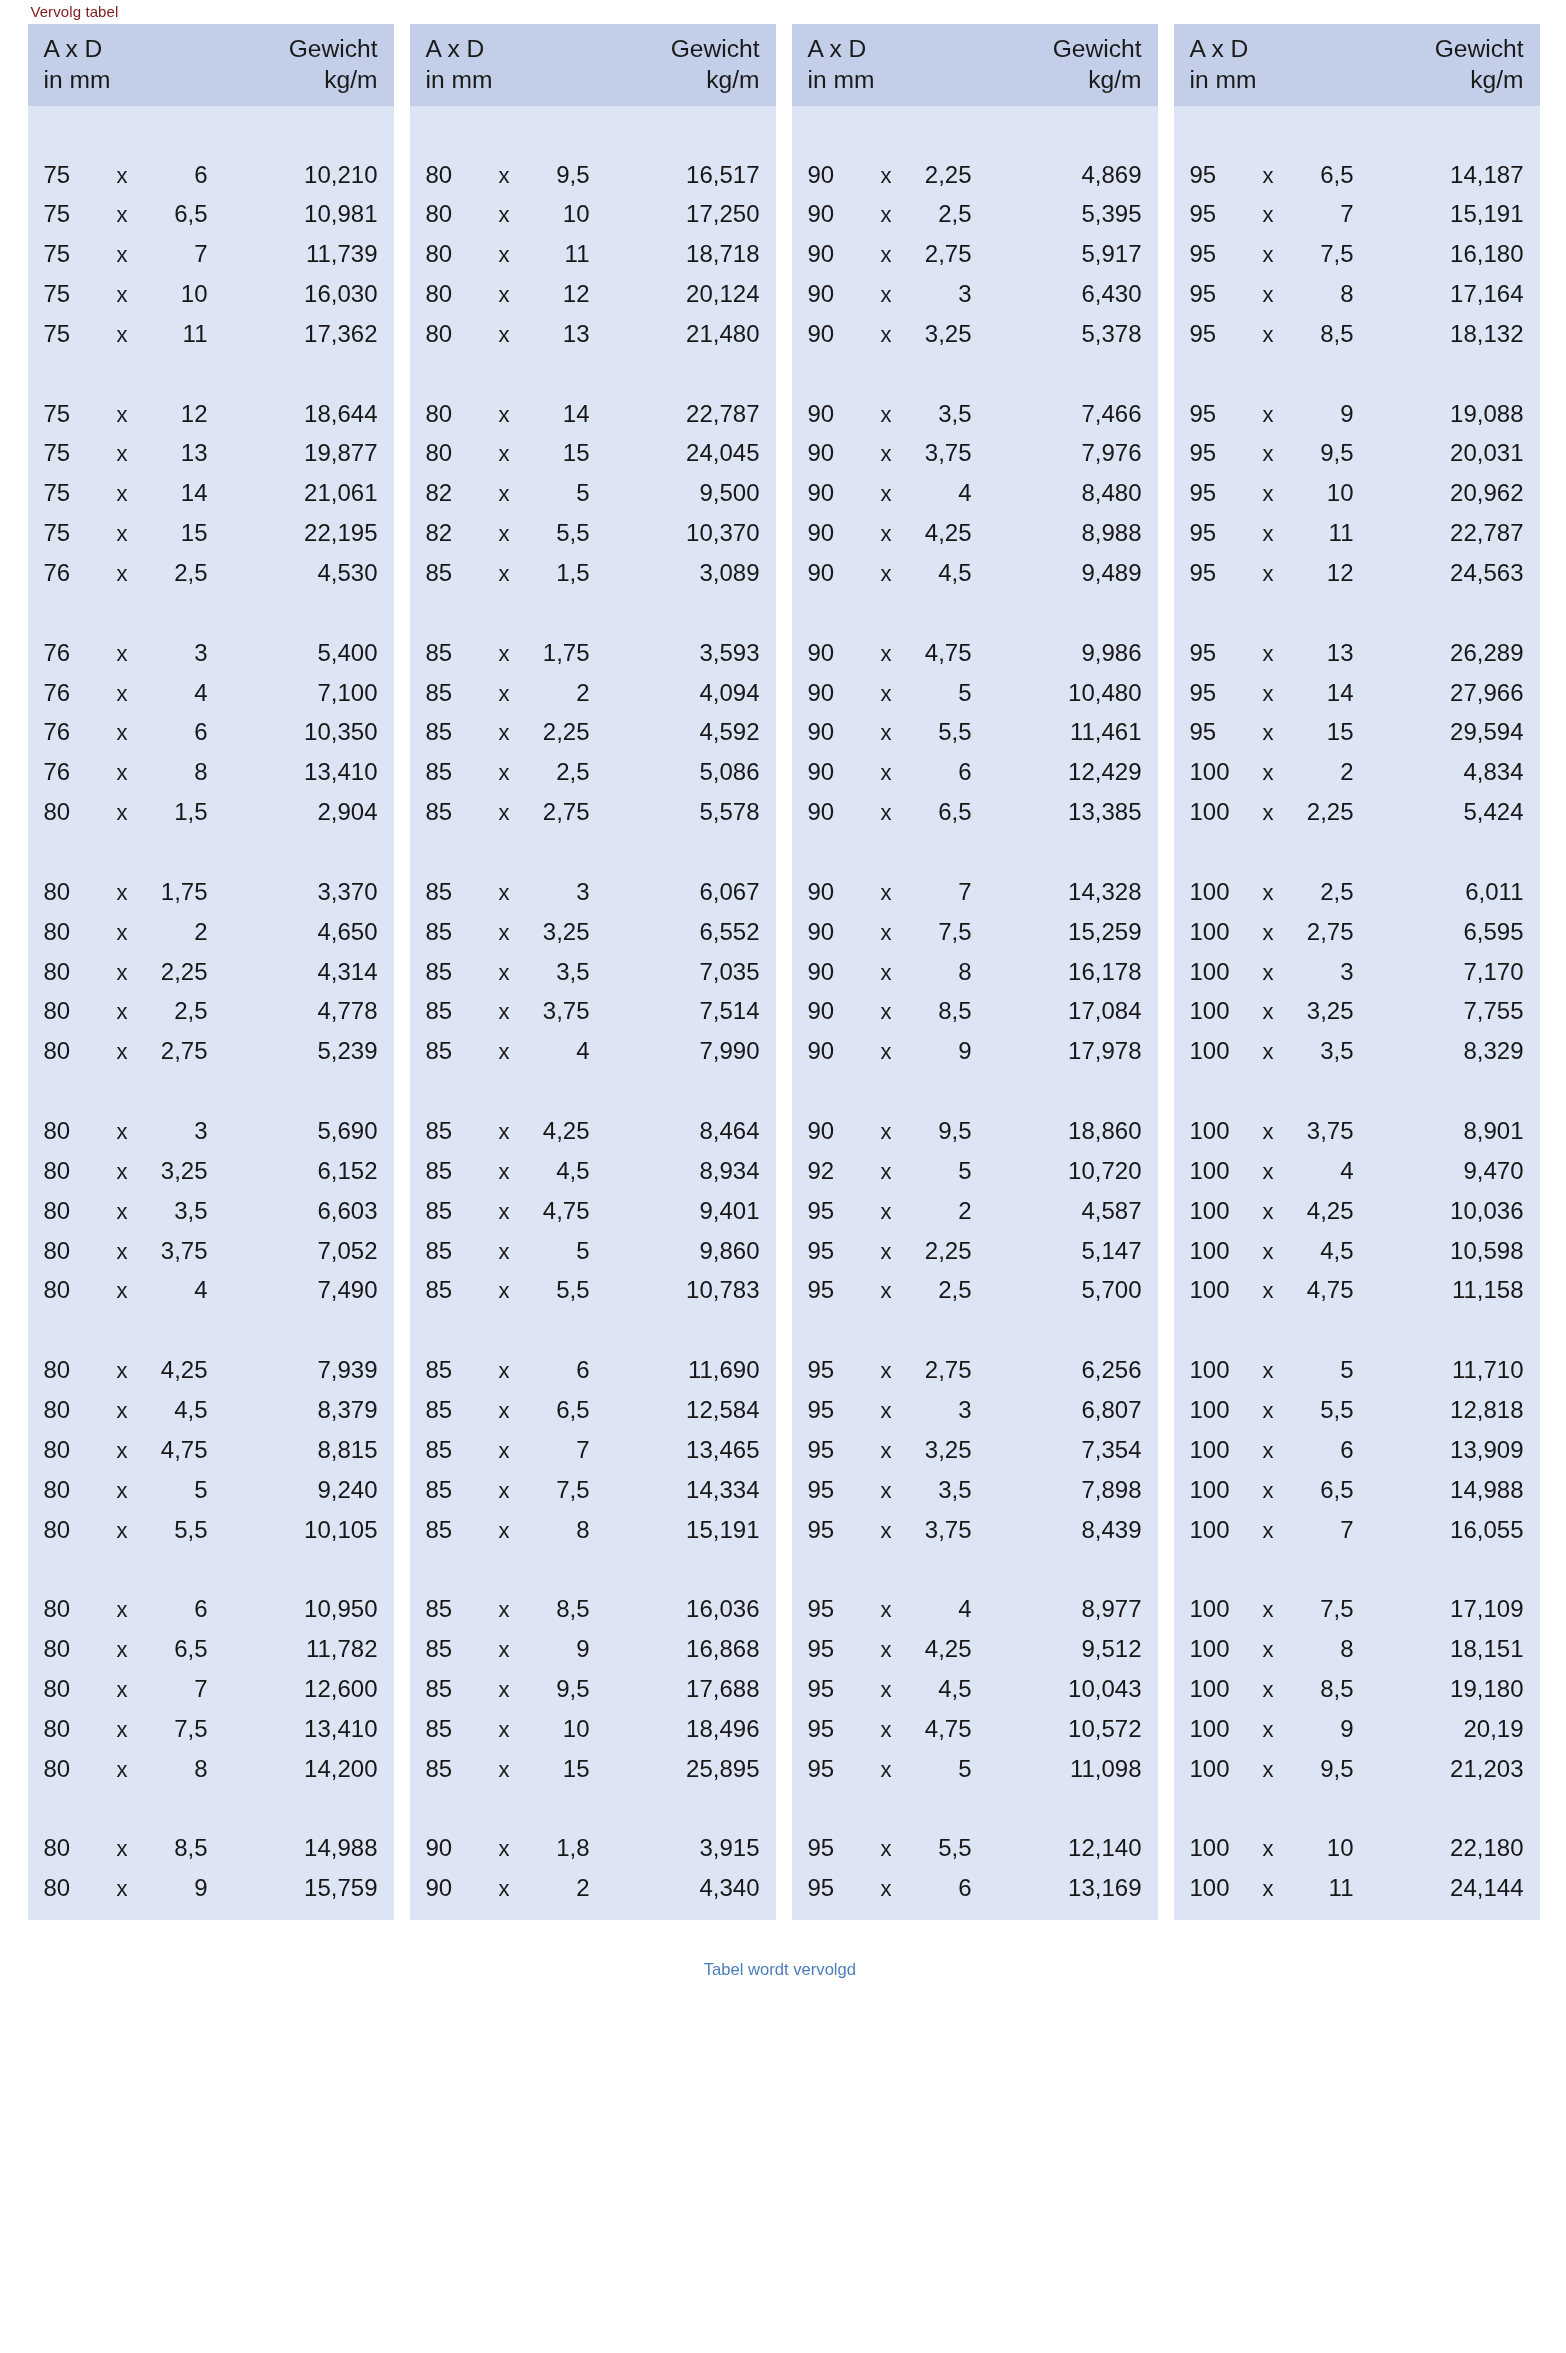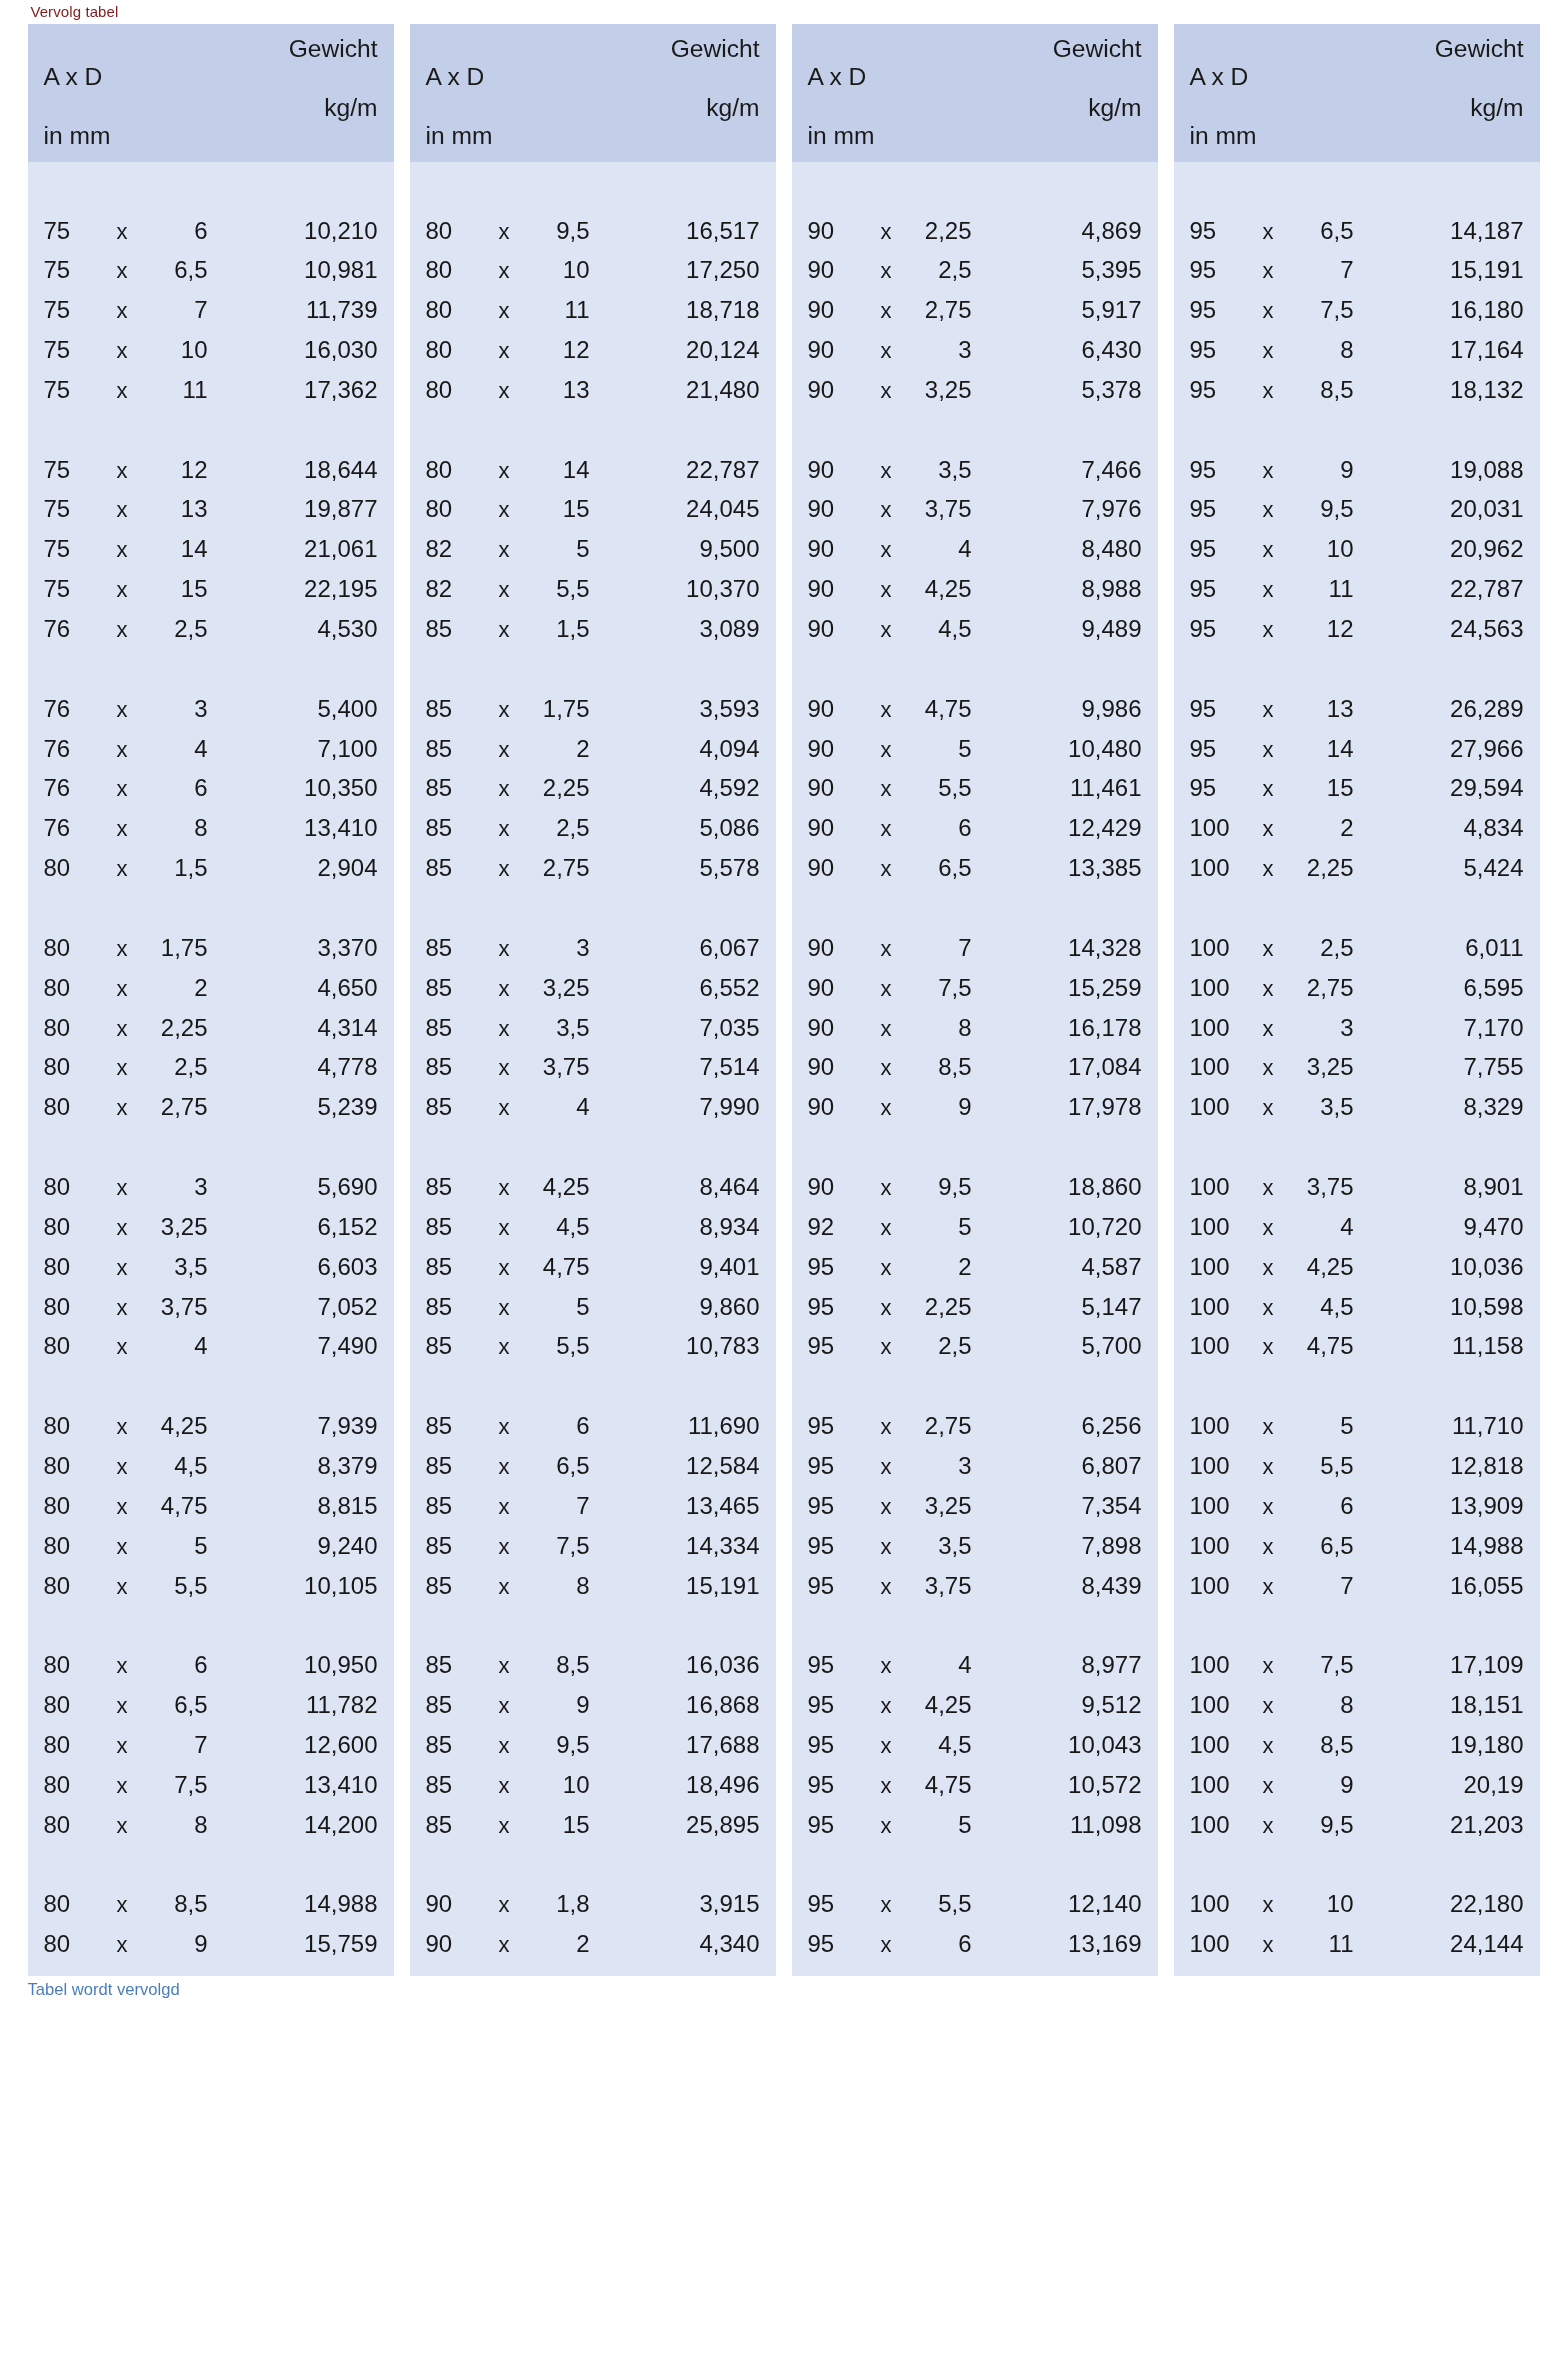--- a/index.html
+++ b/index.html
@@ -20,22 +20,23 @@
   }
   .caption-top {
     font-size: 15px;
     color: #7f1d1d;
     padding: 2.9px 0 4.3px 2.9px;
     letter-spacing: 0.1px;
   }
   .caption-bottom {
     font-size: 16.6px;
     color: #4a7ebb;
-    text-align: left;
+    text-align: center;
     padding: 4.3px 7.2px 4.3px 0;
+    margin-top: 36px;
   }
   .tables {
     display: flex;
     flex-direction: row;
     gap: 16px;
     align-items: flex-start;
   }
   .tbl {
     flex: 1 1 0;
     background: #dde4f4;
@@ -45,21 +46,21 @@
     background: #c3cfe9;
     padding: 8.7px 16px 10px 16px;
   }
   .hdr-row {
     display: flex;
     justify-content: space-between;
     font-size: 24.6px;
     color: #1a1a1a;
     line-height: 1.28;
   }
-  .hdr .left { text-align: center; margin-top: 28px; }
+  .hdr .left { text-align: center; }
   .hdr .right { text-align: right; }
   .body {
     padding: 8.7px 16px 11.6px 16px;
   }
   .grp {
     margin-bottom: 20px;
     margin-top: 40px;
   }
   .grp:last-child { margin-bottom: 0; }
   .row {

